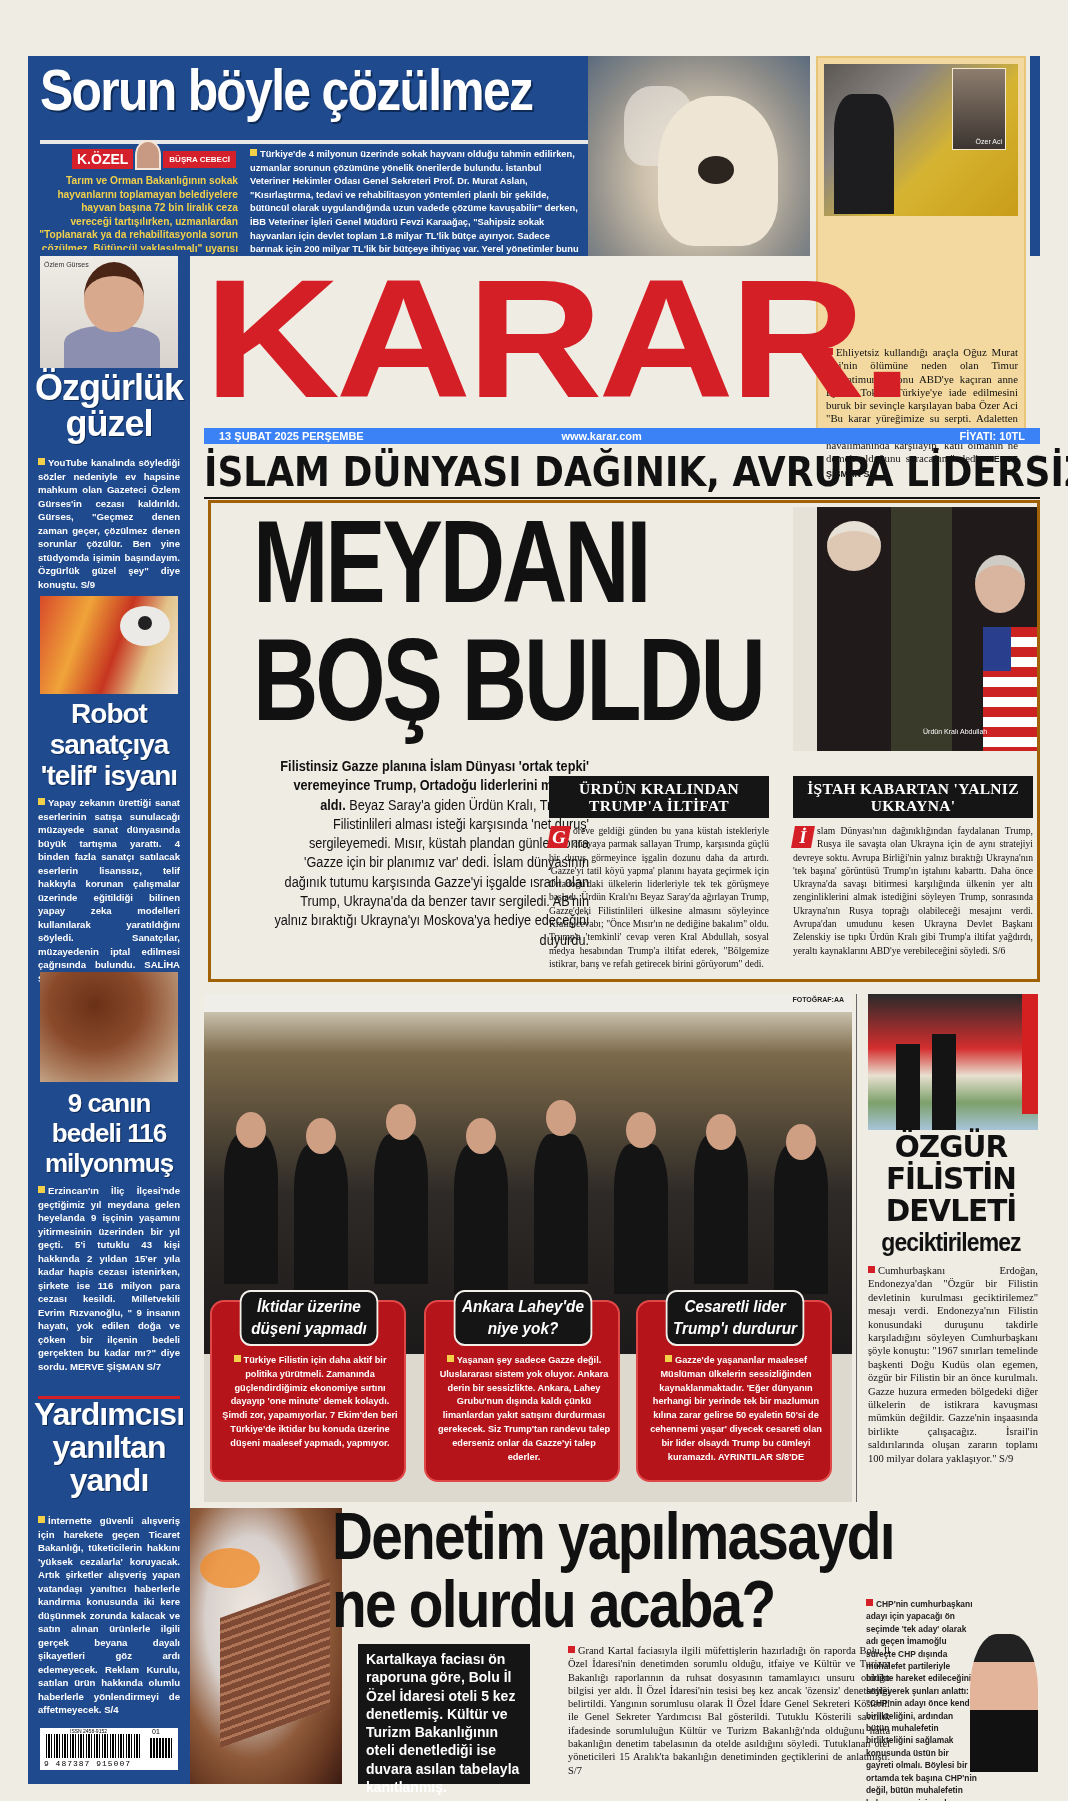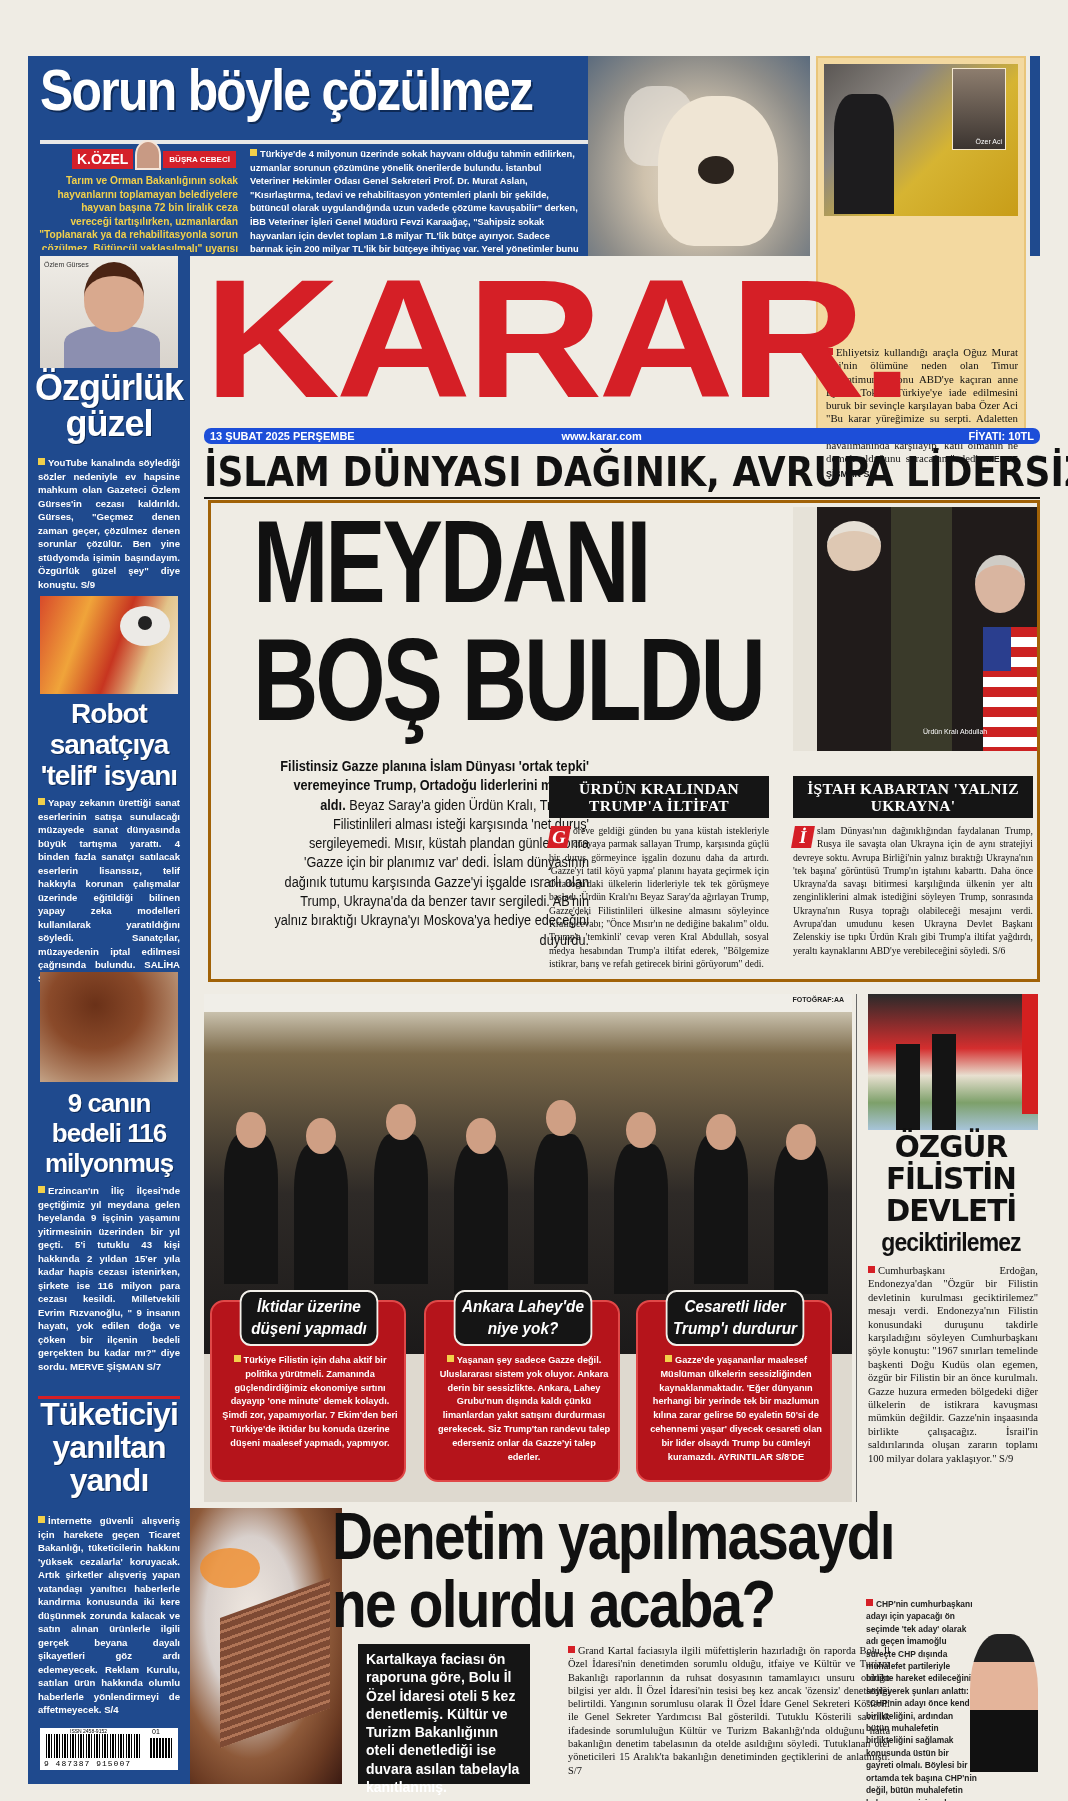--- a/index.html
+++ b/index.html
@@ -49,21 +49,21 @@
   .s-photo3 { top: 722px; height: 110px; background: radial-gradient(ellipse at 40% 30%, #6a3118, #8a4a2a 40%, #b08466 70%, #d6c2a8); }
   .barcode { left: 12px; top: 1478px; width: 138px; height: 42px; background: #fff; }
   .barcode .lines { left: 6px; top: 6px; width: 96px; height: 24px; background: repeating-linear-gradient(90deg, #000 0 1px, #fff 1px 2px, #000 2px 4px, #fff 4px 5px, #000 5px 6px, #fff 6px 8px); }
   .barcode .lines2 { left: 110px; top: 10px; width: 22px; height: 20px; background: repeating-linear-gradient(90deg, #000 0 2px, #fff 2px 3px); }
   .barcode .num { left: 4px; top: 31px; font-size: 8px; font-family: "Liberation Mono", monospace; color: #000; letter-spacing: 1px; }
   .barcode .issn { left: 30px; top: 0; font-size: 5px; color: #000; }
 
   
   #masthead { left: 204px; top: 262px; width: 608px; height: 165px; }
   #masthead .logo { left: 0; top: -8px; color: #d51f26; font-weight: 700; font-size: 168px; letter-spacing: -4px; line-height: 170px; transform: scaleX(1.12); transform-origin: left top; white-space: nowrap; }
-  #dateline { left: 204px; top: 428px; width: 836px; height: 16px; background: #1d4ed8; color: #fff; font-size: 11px; font-weight: 700; display: flex; justify-content: space-between; align-items: center; padding: 0 6px; border-radius: 7px; }
+  #dateline { left: 204px; top: 428px; width: 836px; height: 16px; background: #3b82f6; color: #fff; font-size: 11px; font-weight: 700; display: flex; justify-content: space-between; align-items: center; padding: 0 15px; }
   #kicker { left: 204px; top: 450px; width: 836px; font-weight: 900; font-size: 40px; letter-spacing: 0px; line-height: 44px; white-space: nowrap; transform: scaleX(0.9); transform-origin: left top; font-family: "DejaVu Sans", sans-serif; }
   #kicker-rule { left: 204px; top: 497px; width: 836px; height: 2px; background: #111; }
 
   
   #main-story { left: 208px; top: 500px; width: 832px; height: 482px; border: 3px solid #a16207; background: #efece4; }
   #main-story .headline { left: 42px; top: 0; font-weight: 700; font-size: 116px; line-height: 118px; letter-spacing: -4px; transform: scaleX(0.78); transform-origin: left top; white-space: nowrap; }
   #main-story .photo { left: 582px; top: 4px; width: 244px; height: 244px; background: linear-gradient(90deg, #e6e2d8 0 10%, #201b1a 10% 40%, #3a3a2a 40% 65%, #201b1a 65%); }
   #main-story .photo .p1h { left: 34px; top: 14px; width: 54px; height: 50px; border-radius: 50%; background: #dec8b3; border-top: 10px solid #e6e0d6; }
   #main-story .photo .p2h { left: 182px; top: 48px; width: 50px; height: 58px; border-radius: 50%; background: #d9b5a0; border-top: 10px solid #cfccc6; }
   #main-story .photo .flag { left: 190px; top: 120px; width: 54px; height: 124px; background: repeating-linear-gradient(180deg, #c22 0 10px, #fff 10px 20px); }
@@ -160,21 +160,21 @@
     <div class="abs eye"></div>
   </div>
   <div class="title" style="top:448px;font-size:28px;line-height:31px;">Robot sanatçıya 'telif' isyanı</div>
   <div class="text" style="top:546px;"><span class="bullet"></span><span>Yapay zekanın ürettiği sanat eserlerinin satışa sunulacağı müzayede sanat dünyasında büyük tartışma yarattı. 4 binden fazla sanatçı satılacak eserlerin lisanssız, telif hakkıyla korunan çalışmalar üzerinde eğitildiği bilinen yapay zeka modelleri kullanılarak yaratıldığını söyledi. Sanatçılar, müzayedenin iptal edilmesi çağrısında bulundu. SALİHA SULTAN S/2</span></div>
 
   <div class="photo s-photo3"></div>
   <div class="title" style="top:838px;font-size:26px;line-height:30px;">9 canın bedeli 116 milyonmuş</div>
   <div class="text" style="top:934px;"><span class="bullet"></span><span>Erzincan'ın İliç İlçesi'nde geçtiğimiz yıl meydana gelen heyelanda 9 işçinin yaşamını yitirmesinin üzerinden bir yıl geçti. 5'i tutuklu 43 kişi hakkında 2 yıldan 15'er yıla kadar hapis cezası istenirken, şirkete ise 116 milyon para cezası kesildi. Milletvekili Evrim Rızvanoğlu, " 9 insanın hayatı, yok edilen doğa ve çöken bir ilçenin bedeli gerçekten bu kadar mı?" diye sordu. MERVE ŞİŞMAN S/7</span></div>
 
   <div style="position:absolute;left:10px;top:1146px;width:142px;height:3px;background:#d51f26"></div>
-  <div class="title" style="top:1148px;font-size:32px;line-height:33px;">Tüketiciyi yanıltan yandı</div>
+  <div class="title" style="top:1148px;font-size:32px;line-height:33px;">Yardımcısı yanıltan yandı</div>
   <div class="text" style="top:1264px;"><span class="bullet"></span><span>İnternette güvenli alışveriş için harekete geçen Ticaret Bakanlığı, tüketicilerin hakkını 'yüksek cezalarla' koruyacak. Artık şirketler alışveriş yapan vatandaşı yanıltıcı haberlerle kandırma konusunda iki kere düşünmek zorunda kalacak ve satın alınan ürünlerle ilgili gerçek beyana dayalı şikayetleri göz ardı edemeyecek. Reklam Kurulu, satılan ürün hakkında olumlu haberlerle yönlendirmeyi de affetmeyecek. S/4</span></div>
 
   <div class="abs barcode" style="top:1478px">
     <div class="abs issn">ISSN 2458-9152</div>
     <div class="abs lines"></div>
     <div class="abs lines2"></div>
     <div class="abs num">9 487387 915007</div>
     <div class="abs" style="left:112px;top:0;font-size:7px;color:#000">01</div>
   </div>
 </div>

